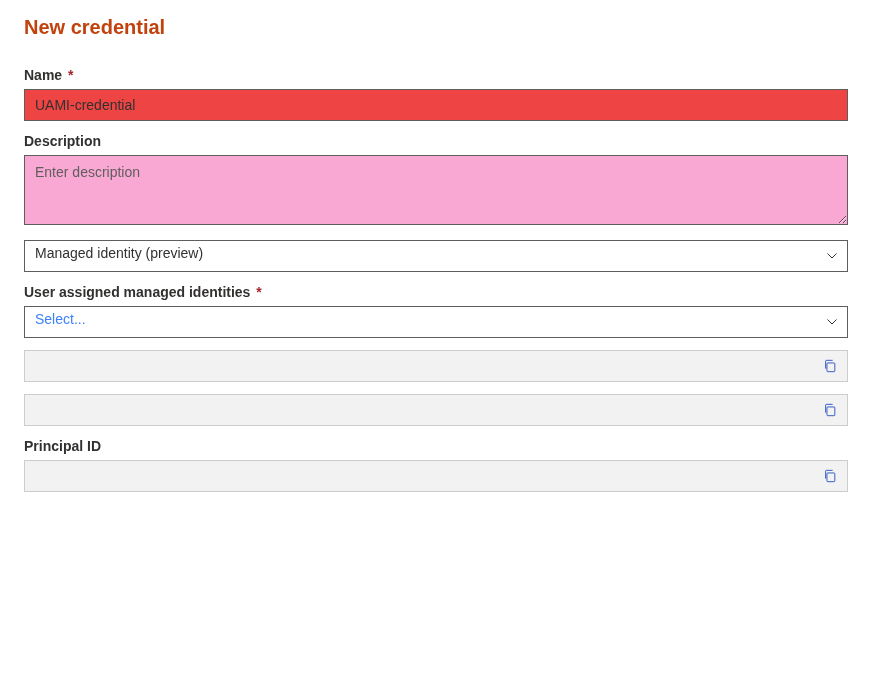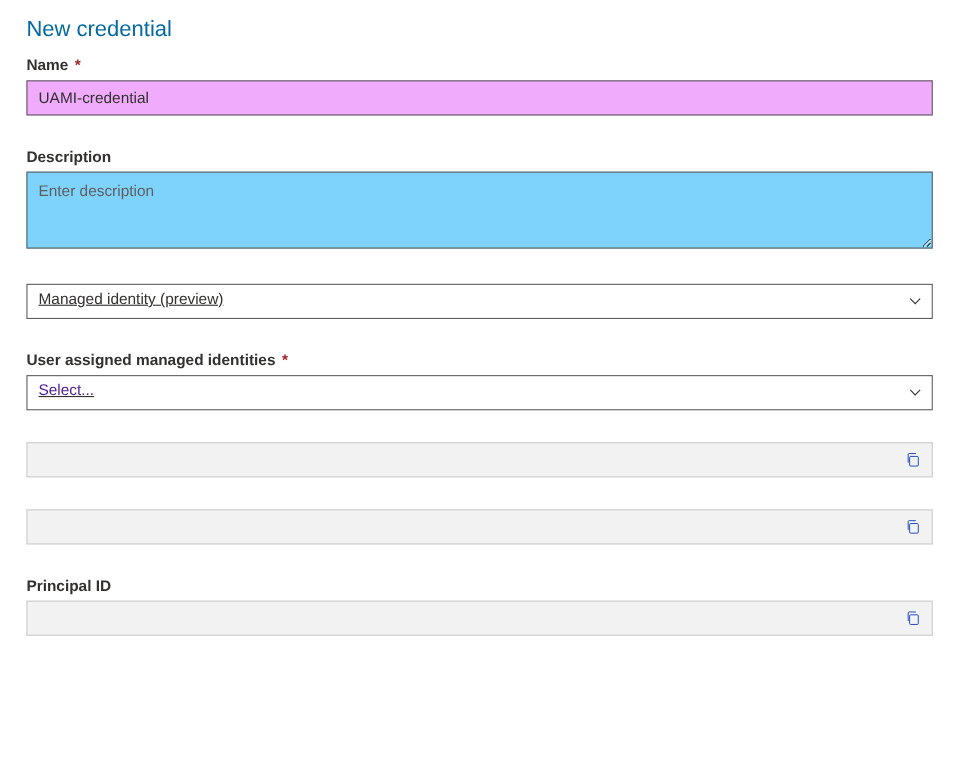--- a/index.html
+++ b/index.html
@@ -6,86 +6,85 @@
     body {
       font-family: "Segoe UI", -apple-system, BlinkMacSystemFont, sans-serif;
       font-size: 14px;
       color: #323130;
       background: #ffffff;
       padding: 16px 24px;
       width: 872px;
     }
     .page-title {
       font-size: 20px;
-      font-weight: 400;
-      color: #0369a1;
+      font-weight: 700;
+      color: #c2410c;
+      margin-bottom: 28px;
+    }
+    .form-group {
       margin-bottom: 12px;
-    }
-    .form-group {
-      margin-bottom: 29px;
     }
     .field-label {
       display: block;
       font-size: 14px;
       font-weight: 600;
       color: #323130;
       margin-bottom: 6px;
     }
     .required-star {
       color: #a4262c;
       margin-left: 2px;
     }
     .text-input {
       width: 100%;
       height: 32px;
       padding: 4px 10px;
       font-size: 14px;
       font-family: inherit;
       border: 1px solid #605e5c;
-      background: #f0abfc;
+      background: #ef4444;
       color: #323130;
       outline: none;
     }
     .textarea-input {
       width: 100%;
       height: 70px;
       padding: 8px 10px;
       font-size: 14px;
       font-family: inherit;
       border: 1px solid #605e5c;
-      background: #7dd3fc;
+      background: #f9a8d4;
       color: #323130;
       outline: none;
       resize: vertical;
     }
     .textarea-input::placeholder,
     .text-input::placeholder {
       color: #605e5c;
     }
     .select-wrap {
       position: relative;
       width: 100%;
-      text-decoration: underline;
     }
     .select-input {
       width: 100%;
       height: 32px;
       padding: 4px 32px 4px 10px;
       font-size: 14px;
       font-family: inherit;
       border: 1px solid #605e5c;
       background: #ffffff;
       color: #323130;
       outline: none;
       appearance: none;
       -webkit-appearance: none;
       cursor: pointer;
     }
     .select-placeholder {
-      color: #4c1d95;
+      color: #3b82f6;
     }
     .chevron {
       position: absolute;
       right: 10px;
       top: 50%;
       transform: translateY(-50%);
       pointer-events: none;
       width: 12px;
       height: 12px;
       display: flex;

